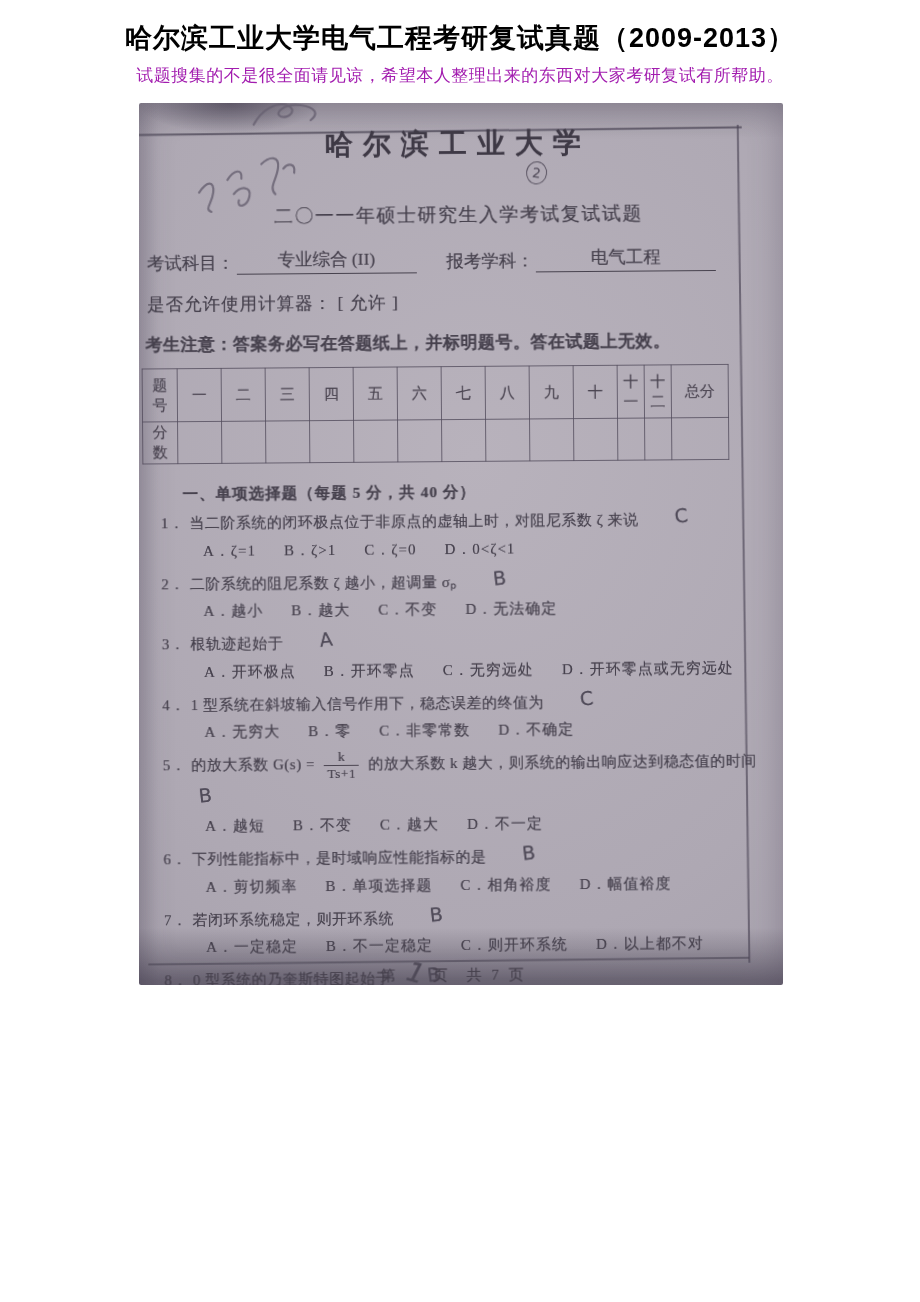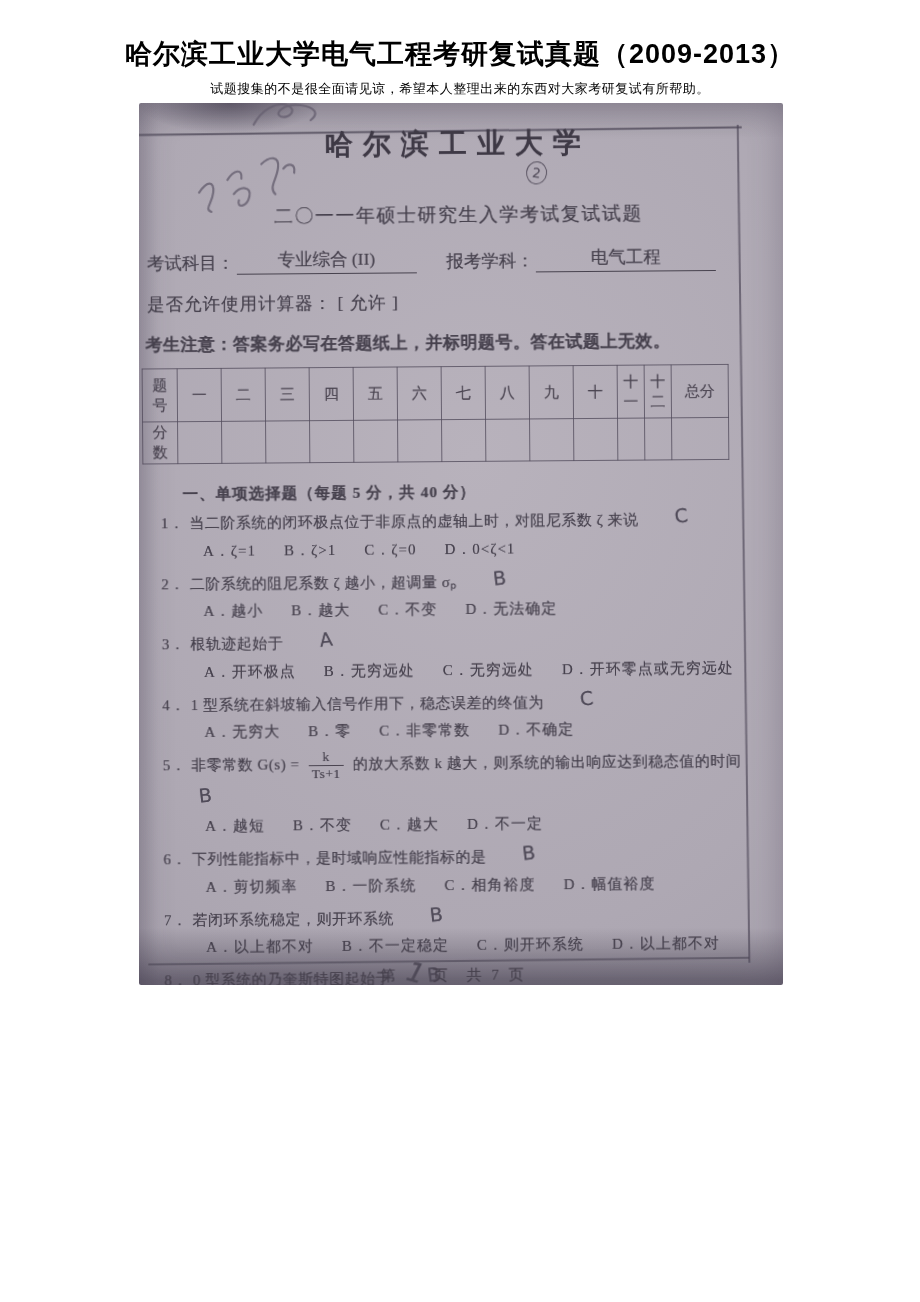--- a/index.html
+++ b/index.html
@@ -1,27 +1,27 @@
 <!DOCTYPE html>
 <html><head>
 <meta charset="utf-8">
 <style>
   html,body{margin:0;padding:0;}
   body{
     width:920px;height:1302px;background:#ffffff;position:relative;overflow:hidden;
     font-family:"Liberation Serif",serif;
   }
   
-  .page-head{padding-top:36px;text-align:center;}
+  .page-head{padding-top:20px;text-align:center;}
   .page-title{
     margin:0;font-family:"Liberation Sans",sans-serif;font-weight:700;
     font-size:27px;color:#000;letter-spacing:1px;line-height:36px;
   }
   .page-subtitle{
-    margin:8px 1px 0;font-size:13px;color:#000000;letter-spacing:0.5px;
+    margin:8px 1px 0;font-size:17px;color:#a21caf;letter-spacing:0.5px;
   }
   
   .photo{
     position:absolute;left:139px;top:103px;width:644px;height:882px;
     border-radius:2px;overflow:hidden;
     background:
       radial-gradient(20% 5% at 14% 0%, rgba(34,28,46,0.45), rgba(34,28,46,0) 70%),
       linear-gradient(to bottom, rgba(20,16,30,0.12) 0%, rgba(20,16,30,0) 4%),
       linear-gradient(to bottom, rgba(0,0,0,0) 93.5%, rgba(30,25,42,0.42) 99.5%),
       linear-gradient(to right, rgba(30,25,42,0.10) 0%, rgba(0,0,0,0) 3%),
@@ -182,59 +182,59 @@
             <span>A．越小</span>
             <span>B．越大</span>
             <span>C．不变</span>
             <span>D．无法确定</span>
           </div>
         </div>
         <div class="q">
           <div class="q-line"><span class="q-num">3．</span><span>根轨迹起始于</span><span class="hw">A</span></div>
           <div class="q-opts">
             <span>A．开环极点</span>
-            <span>B．无穷远处</span>
+            <span>B．开环零点</span>
             <span>C．无穷远处</span>
             <span>D．开环零点或无穷远处</span>
           </div>
         </div>
         <div class="q">
           <div class="q-line"><span class="q-num">4．</span><span>1 型系统在斜坡输入信号作用下，稳态误差的终值为</span><span class="hw">C</span></div>
           <div class="q-opts">
             <span>A．无穷大</span>
             <span>B．零</span>
             <span>C．非零常数</span>
             <span>D．不确定</span>
           </div>
         </div>
         <div class="q">
-          <div class="q-line"><span class="q-num">5．</span><span>非零常数 </span><span>G(s) = </span><span class="frac">
+          <div class="q-line"><span class="q-num">5．</span><span>的放大系数 </span><span>G(s) = </span><span class="frac">
               <span class="fnum">k</span>
               <span class="fden">Ts+1</span>
             </span><span> 的放大系数 k 越大，则系统的输出响应达到稳态值的时间</span><span class="hw">B</span></div>
           <div class="q-opts">
             <span>A．越短</span>
             <span>B．不变</span>
             <span>C．越大</span>
             <span>D．不一定</span>
           </div>
         </div>
         <div class="q">
           <div class="q-line"><span class="q-num">6．</span><span>下列性能指标中，是时域响应性能指标的是</span><span class="hw">B</span></div>
           <div class="q-opts">
             <span>A．剪切频率</span>
-            <span>B．一阶系统</span>
+            <span>B．单项选择题</span>
             <span>C．相角裕度</span>
             <span>D．幅值裕度</span>
           </div>
         </div>
         <div class="q">
           <div class="q-line"><span class="q-num">7．</span><span>若闭环系统稳定，则开环系统</span><span class="hw">B</span></div>
           <div class="q-opts">
-            <span>A．以上都不对</span>
+            <span>A．一定稳定</span>
             <span>B．不一定稳定</span>
             <span>C．则开环系统</span>
             <span>D．以上都不对</span>
           </div>
         </div>
         <div class="q">
           <div class="q-line"><span class="q-num">8．</span><span>0 型系统的乃奎斯特图起始于</span><span class="hw">B</span></div>
         </div>
       </div>
 

